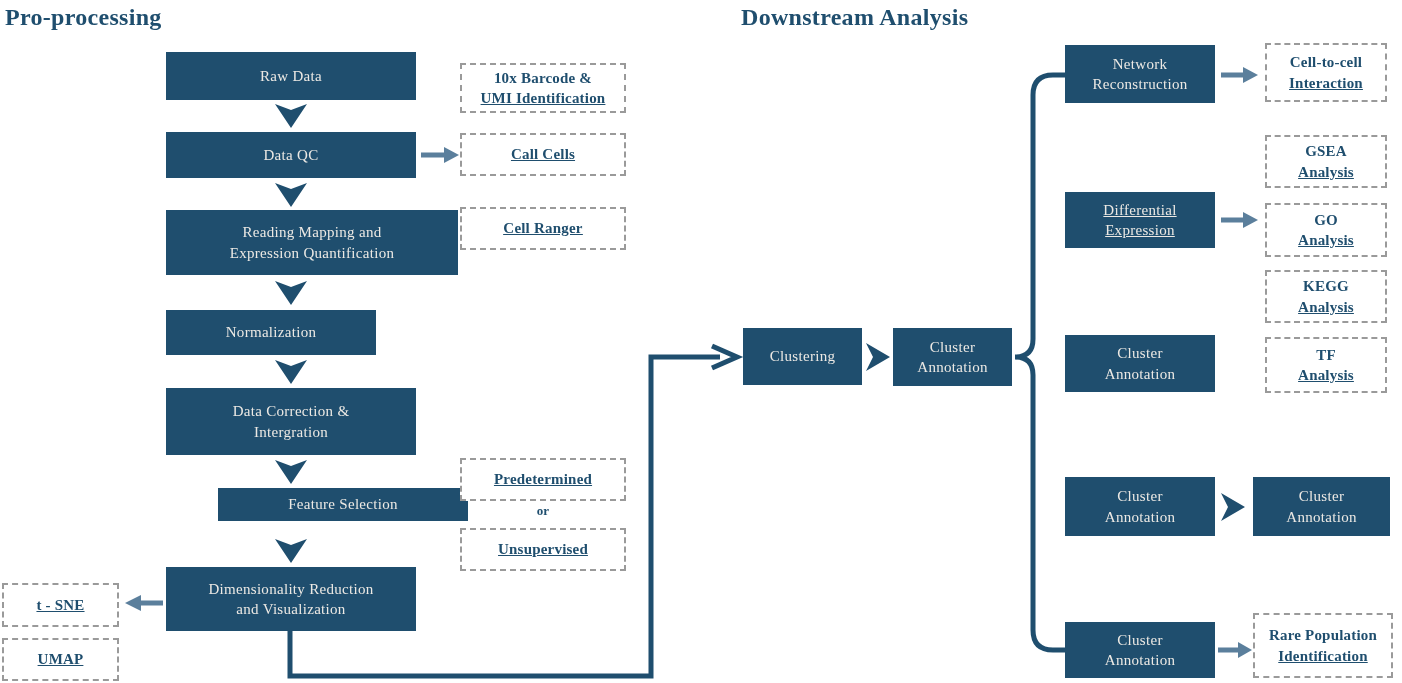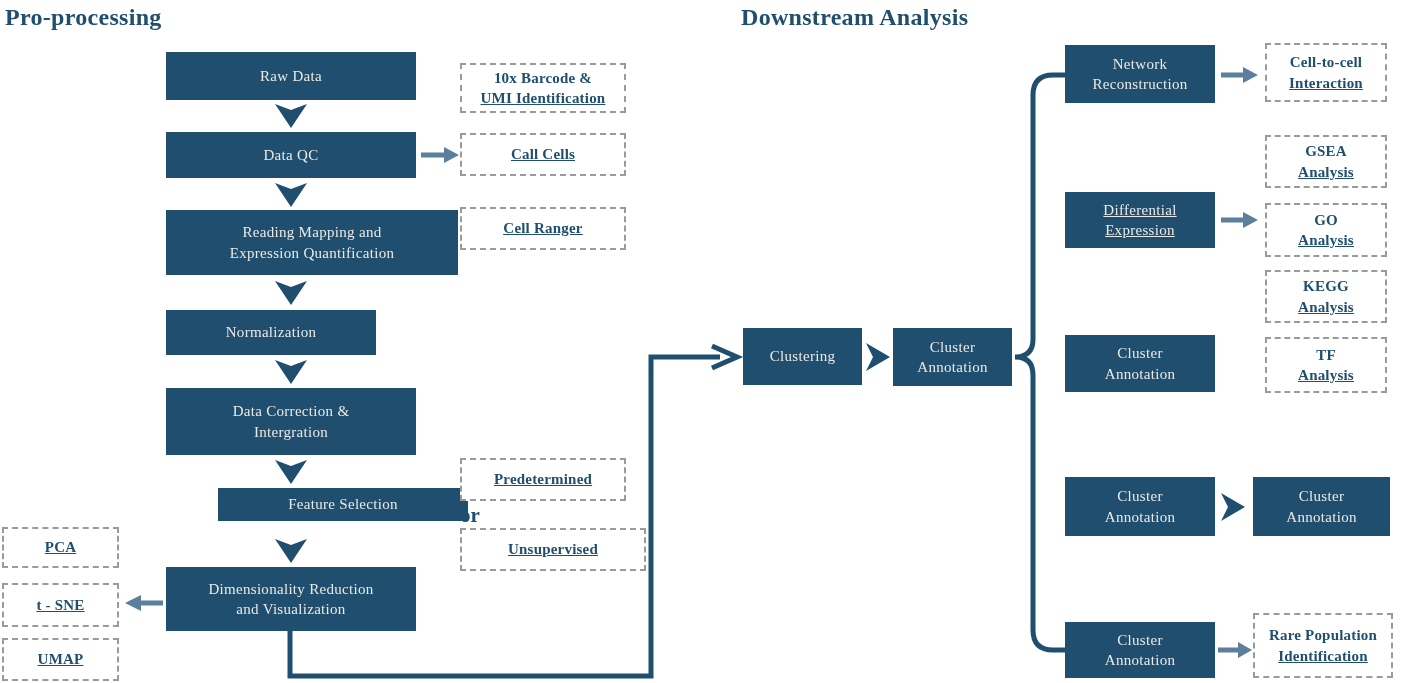--- a/index.html
+++ b/index.html
@@ -20,21 +20,22 @@
   .box-dashed {
     position:absolute; background:#ffffff; border:2px dashed #9a9a9a;
     color:#1f4e6e; font-weight:600;
     display:flex; flex-direction:column; align-items:center; justify-content:center;
     font-size:15px; line-height:1.35; text-align:center; letter-spacing:0.2px;
     box-sizing:border-box;
   }
   .box-dashed .line:last-child { text-decoration:underline;text-align:right; }
   .line { display:block; }
   .or-label {
-    position:absolute; color:#1f4e6e; font-weight:600; font-size:21px;
+    position:absolute; color:#1f4e6e; font-weight:600; font-size:13px;
+    text-align:center;
   }
   #wires { position:absolute; left:0; top:0; }
 </style>
 </head>
 <body>
 
 <div id="canvas">
 
   <svg id="wires" width="1402" height="683" viewBox="0 0 1402 683">
 
@@ -115,27 +116,24 @@
       <span class="line">Call Cells</span>
     </div>
   <div class="box-dashed" style="left:460px; top:207px; width:166px; height:43px;text-decoration:underline;">
       <span class="line">Cell Ranger</span>
     </div>
 
   <div class="box-dashed" style="left:460px; top:458px; width:166px; height:43px;">
       <span class="line">Predetermined</span>
     </div>
   <div class="or-label" style="left:460px; top:503px; width:166px;">or</div>
-  <div class="box-dashed" style="left:460px; top:528px; width:186px; height:43px;">
+  <div class="box-dashed" style="left:460px; top:528px; width:166px; height:43px;">
       <span class="line">Unsupervised</span>
     </div>
 
-  <div class="box-dashed" style="left:2px; top:527px; width:117px; height:41px;">
-      <span class="line">PCA</span>
-    </div>
   <div class="box-dashed" style="left:2px; top:583px; width:117px; height:44px;">
       <span class="line">t - SNE</span>
     </div>
   <div class="box-dashed" style="left:2px; top:638px; width:117px; height:43px;">
       <span class="line">UMAP</span>
     </div>
 
   <div class="box-solid" style="left:743px; top:328px; width:119px; height:57px;">
       <span class="line">Clustering</span>
     </div>

